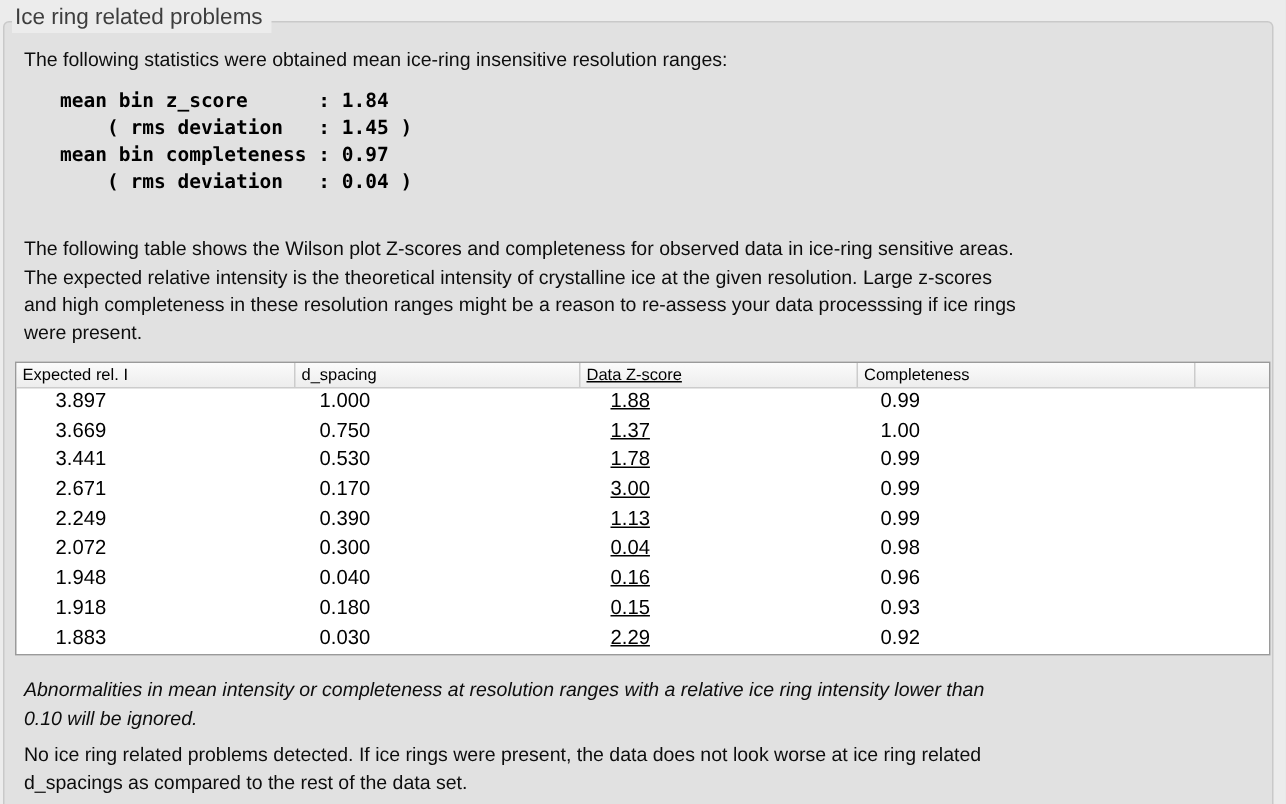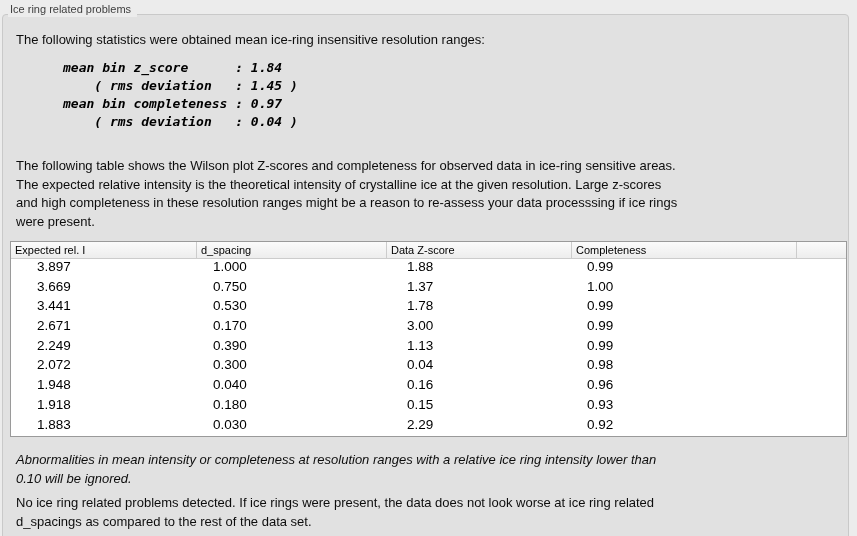--- a/index.html
+++ b/index.html
@@ -19,47 +19,46 @@
     position: absolute;
     left: 2px; top: 14px;
     width: 847px; height: 556px;
     background: #e1e1e1;
     border: 1px solid #c9c9c9;
     border-radius: 4px;
   }
   .groupbox-label {
     position: absolute;
     left: 8px; top: 3px;
-    font-size: 11px;
+    font-size: 15px;
     color: #3e3e3e;
     background: #ececec;
     padding: 0 6px 2px 2px;
     z-index: 2;
     white-space: pre;
   }
   .para {
     position: absolute;
     font-size: 13px;
     line-height: 18.7px;
     color: #0d0d0d;
     white-space: pre;
     z-index: 1;
   }
   #intro-text { left: 16px; top: 31px; }
   #stats-block {
     position: absolute;
-    left: 63px; top: 59px;
+    left: 40px; top: 59px;
     font-family: "DejaVu Sans Mono", monospace;
     font-size: 13px;
     line-height: 18px;
     font-weight: 600;
     color: #000;
     white-space: pre;
     z-index: 1;
-    font-style: italic;
   }
   #table-description { left: 16px; top: 157px; }
   #ignore-note { left: 16px; top: 451px; font-style: italic; }
   #conclusion-text { left: 16px; top: 494px; }
 
   .datatable {
     position: absolute;
     left: 10px; top: 241px;
     width: 837px; height: 196px;
     background: #ffffff;
@@ -86,21 +85,21 @@
     display: flex;
     height: 19.7px;
     align-items: flex-start;
   }
   .tcell {
     font-size: 13.5px;
     color: #000;
     white-space: nowrap;
     overflow: hidden;
   }
-  .w0 { width: 190px; } .w1 { width: 185px; } .w2 { width: 185px; }
+  .w0 { width: 190px; } .w1 { width: 185px; } .w2 { width: 185px; text-decoration: underline; }
   .w3 { width: 225px; } .w4 { flex: 1; }
   .c0 { padding-left: 26px; } .c1 { padding-left: 12px; }
   .c2 { padding-left: 21px; } .c3 { padding-left: 16px; }
 </style>
 </head>
 <body>
 
 <div id="stage">
 
   <div class="groupbox"></div>

